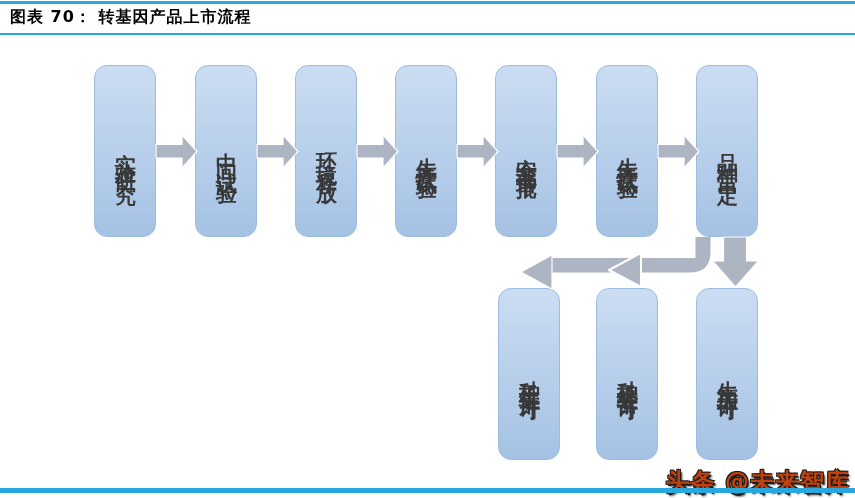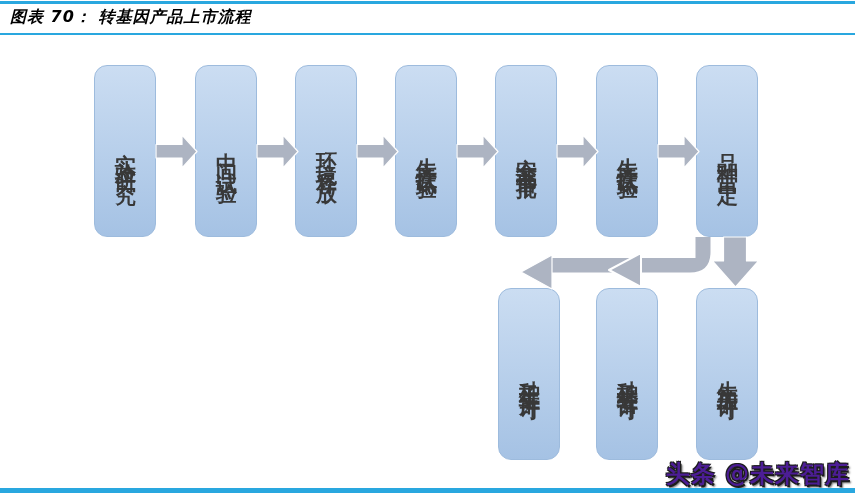--- a/index.html
+++ b/index.html
@@ -24,21 +24,20 @@
   }
   .rule.top { top: 1px; height: 3px; }
   .rule.under-title { top: 33px; height: 2px; }
   .rule.bottom { top: 488px; height: 5px; }
   .fig-title {
     position: absolute;
     left: 10px;
     top: 7px;
     font-size: 16px;
     font-weight: 700;
-    font-style: italic;
     color: var(--titleText, #000000);
     letter-spacing: 1px;
     white-space: nowrap;
   }
   
   .flow-box {
     position: absolute;
     width: 62px;
     height: 172px;
     border-radius: 13px;
@@ -77,24 +76,24 @@
     stroke: #ffffff;
     stroke-width: 1.2;
     stroke-linejoin: round;
   }
   .arrow-shape.no-stroke { stroke: none; }
   .arrow-shape.thick-stroke { stroke-width: 2; }
   
   .watermark {
     position: absolute;
     right: 5px;
-    bottom: 8px;
+    bottom: 0;
     font-size: 24px;
     font-weight: 700;
-    color: #4c1d95;
+    color: #c2410c;
     letter-spacing: 1px;
     white-space: nowrap;
     text-shadow:
       1.5px 1.5px 0 #1c1c1c,
       -1px -1px 0 #1c1c1c,
       1px -1px 0 #1c1c1c,
       -1px 1px 0 #1c1c1c,
       2.5px 2.5px 2px rgba(0, 0, 0, 0.55);
   }
 </style>

